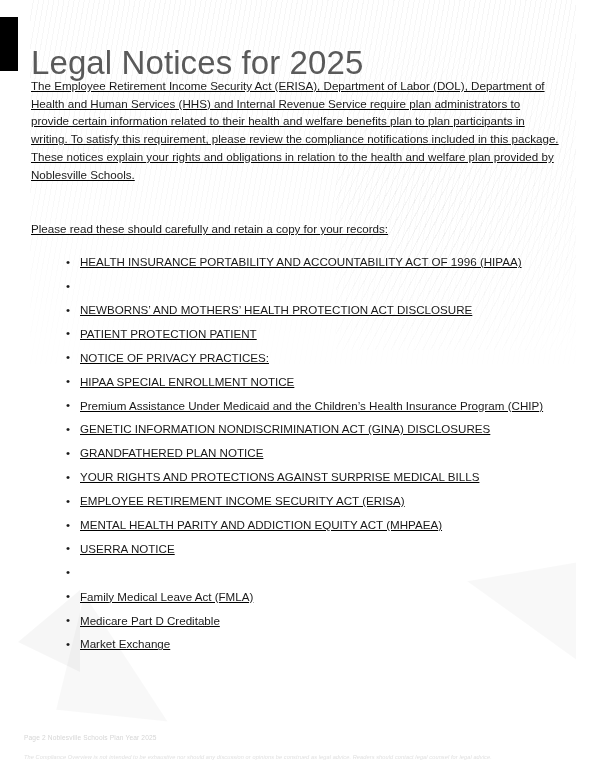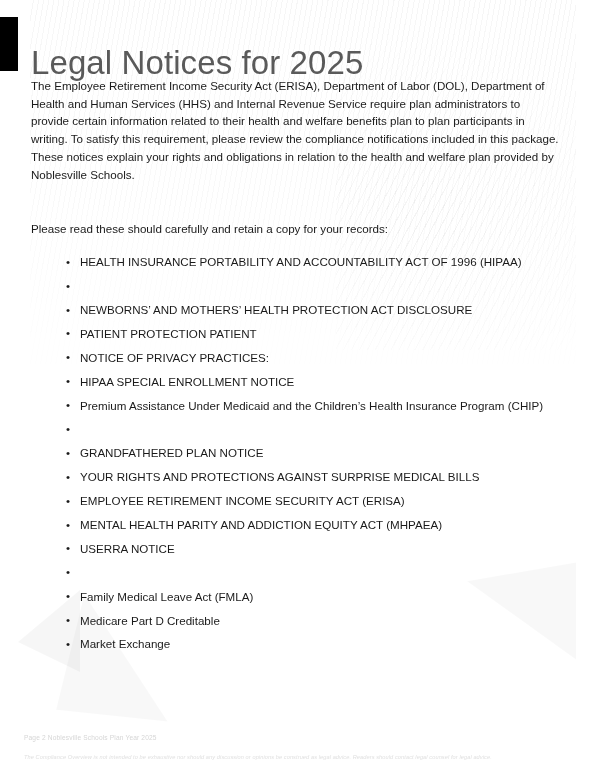--- a/index.html
+++ b/index.html
@@ -111,20 +111,21 @@
     z-index: 2;
   }
 
   
   .content {
     position: absolute;
     left: 31px;
     top: 77px;
     width: 530px;
     z-index: 2;
+    text-decoration: underline;
   }
   .intro-paragraph {
     font-size: 11.6px;
     line-height: 1.53;
     color: #1a1a1a;
     margin: 0;
     text-align: left;
   }
   .lead-line {
     font-size: 11.6px;
@@ -227,20 +228,21 @@
       <li class="notice-item">
           <span class="marker">•</span>
           <span>HIPAA SPECIAL ENROLLMENT NOTICE</span>
         </li>
       <li class="notice-item">
           <span class="marker">•</span>
           <span>Premium Assistance Under Medicaid and the Children’s Health Insurance Program (CHIP)</span>
         </li>
       <li class="notice-item">
           <span class="marker">•</span>
+          <span>GENETIC INFORMATION NONDISCRIMINATION ACT (GINA) DISCLOSURES</span>
         </li>
       <li class="notice-item">
           <span class="marker">•</span>
           <span>GRANDFATHERED PLAN NOTICE</span>
         </li>
       <li class="notice-item">
           <span class="marker">•</span>
           <span>YOUR RIGHTS AND PROTECTIONS AGAINST SURPRISE MEDICAL BILLS</span>
         </li>
       <li class="notice-item">

